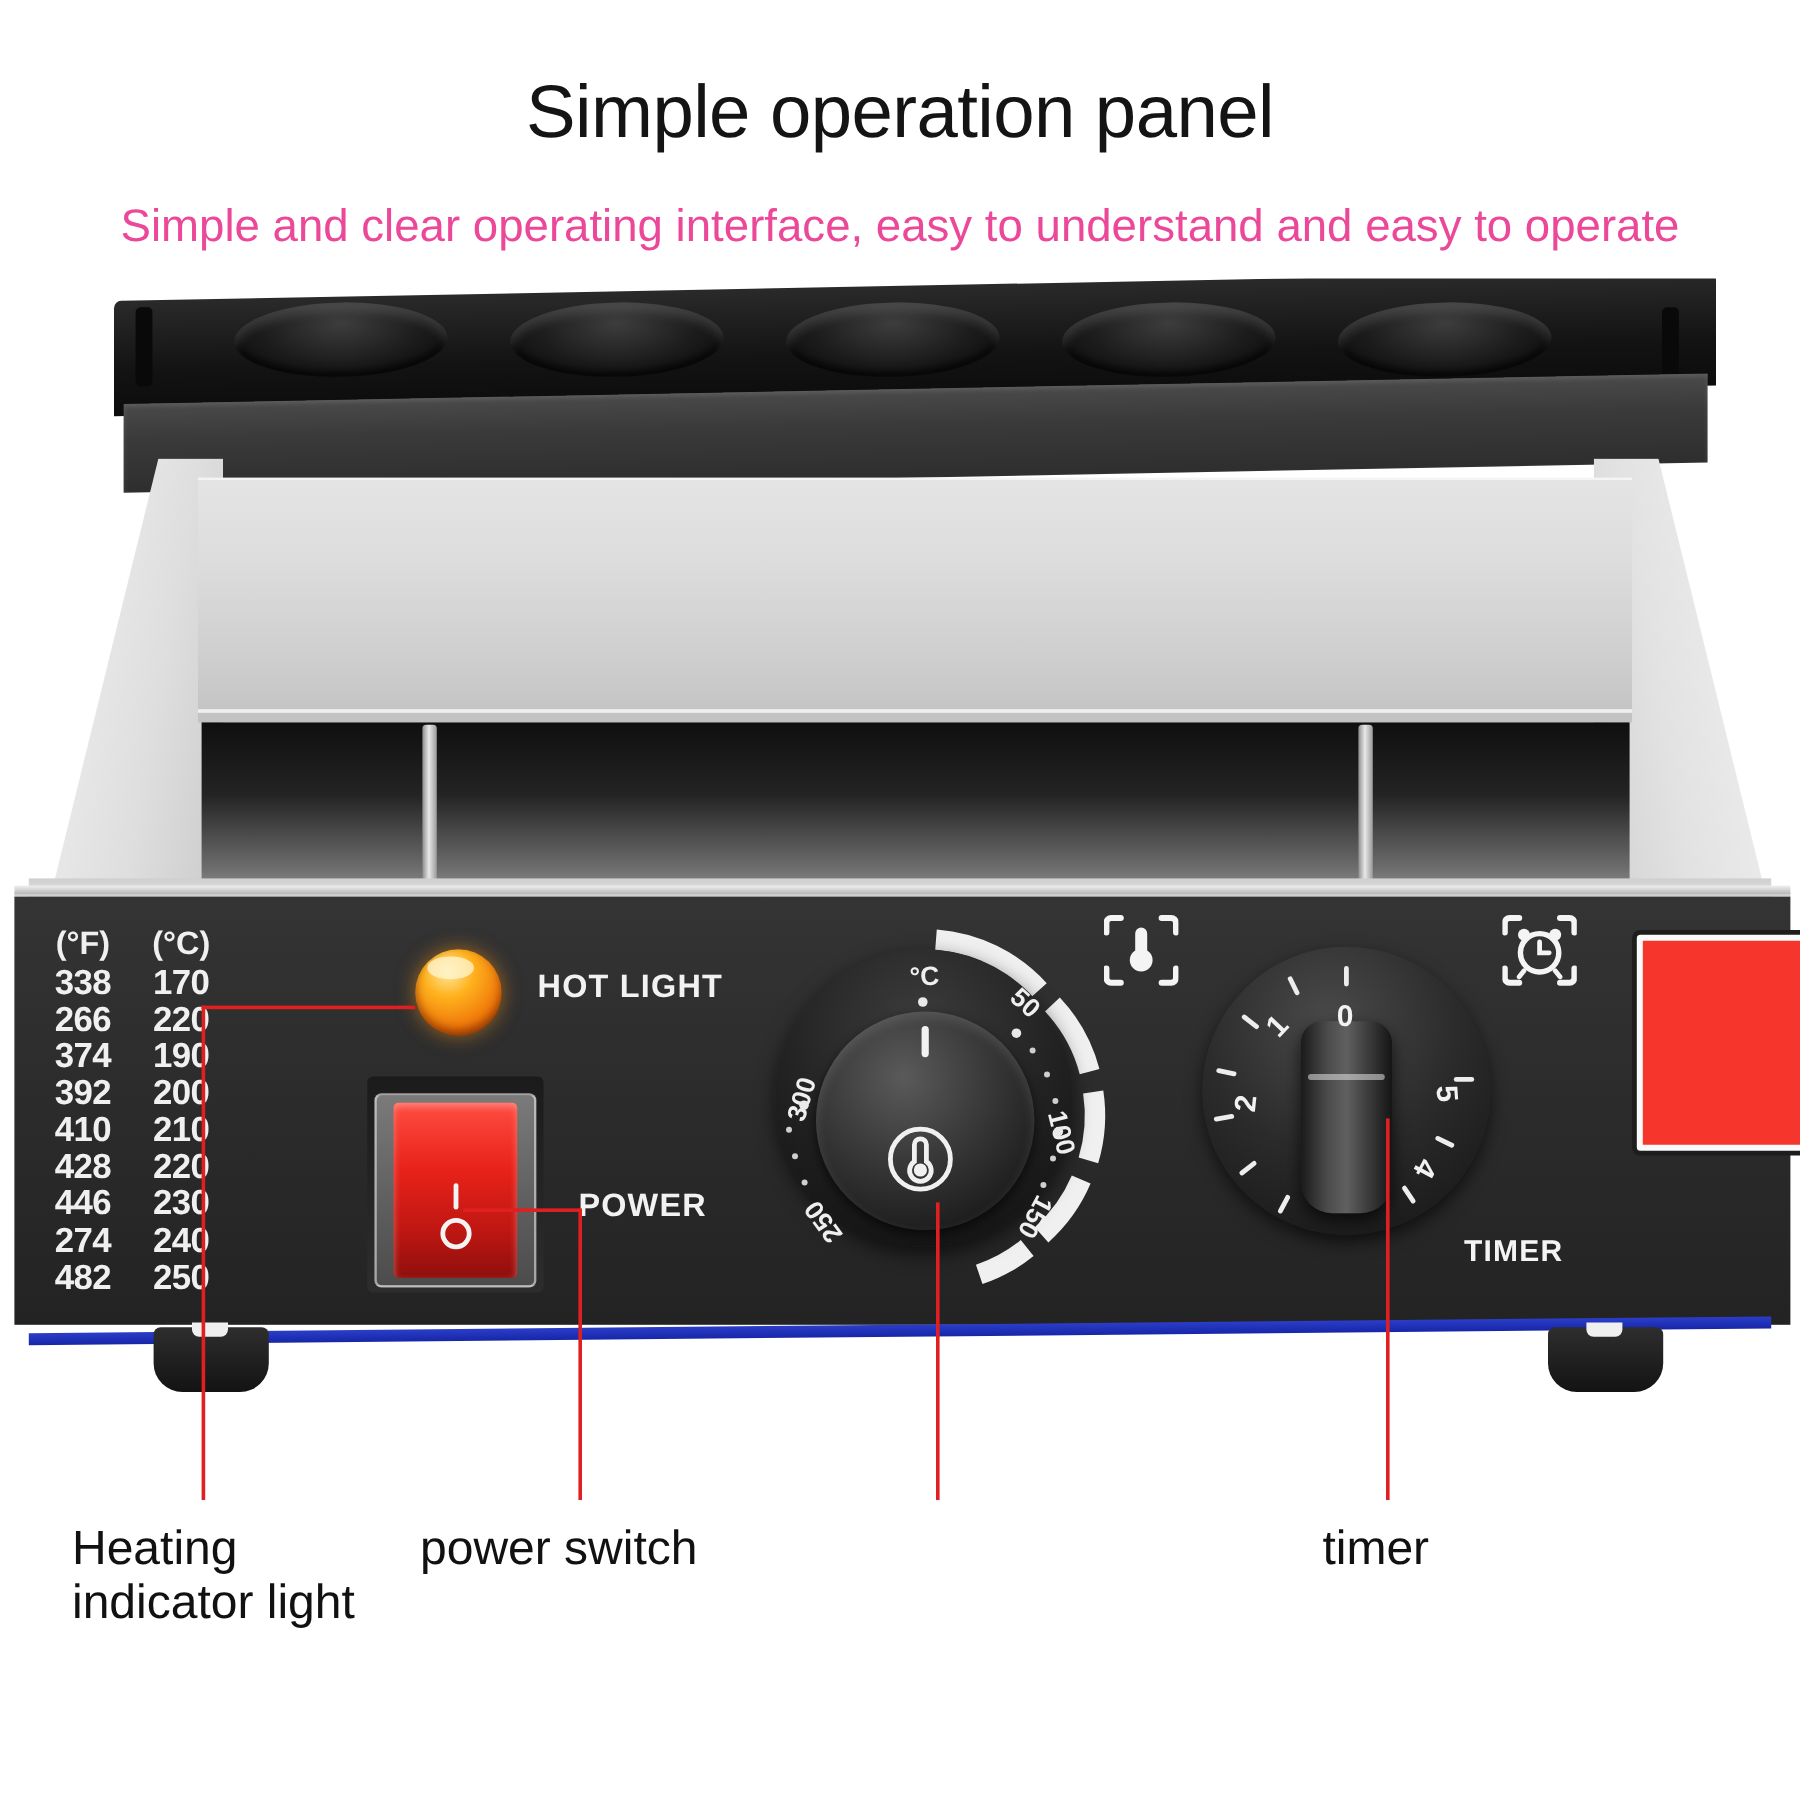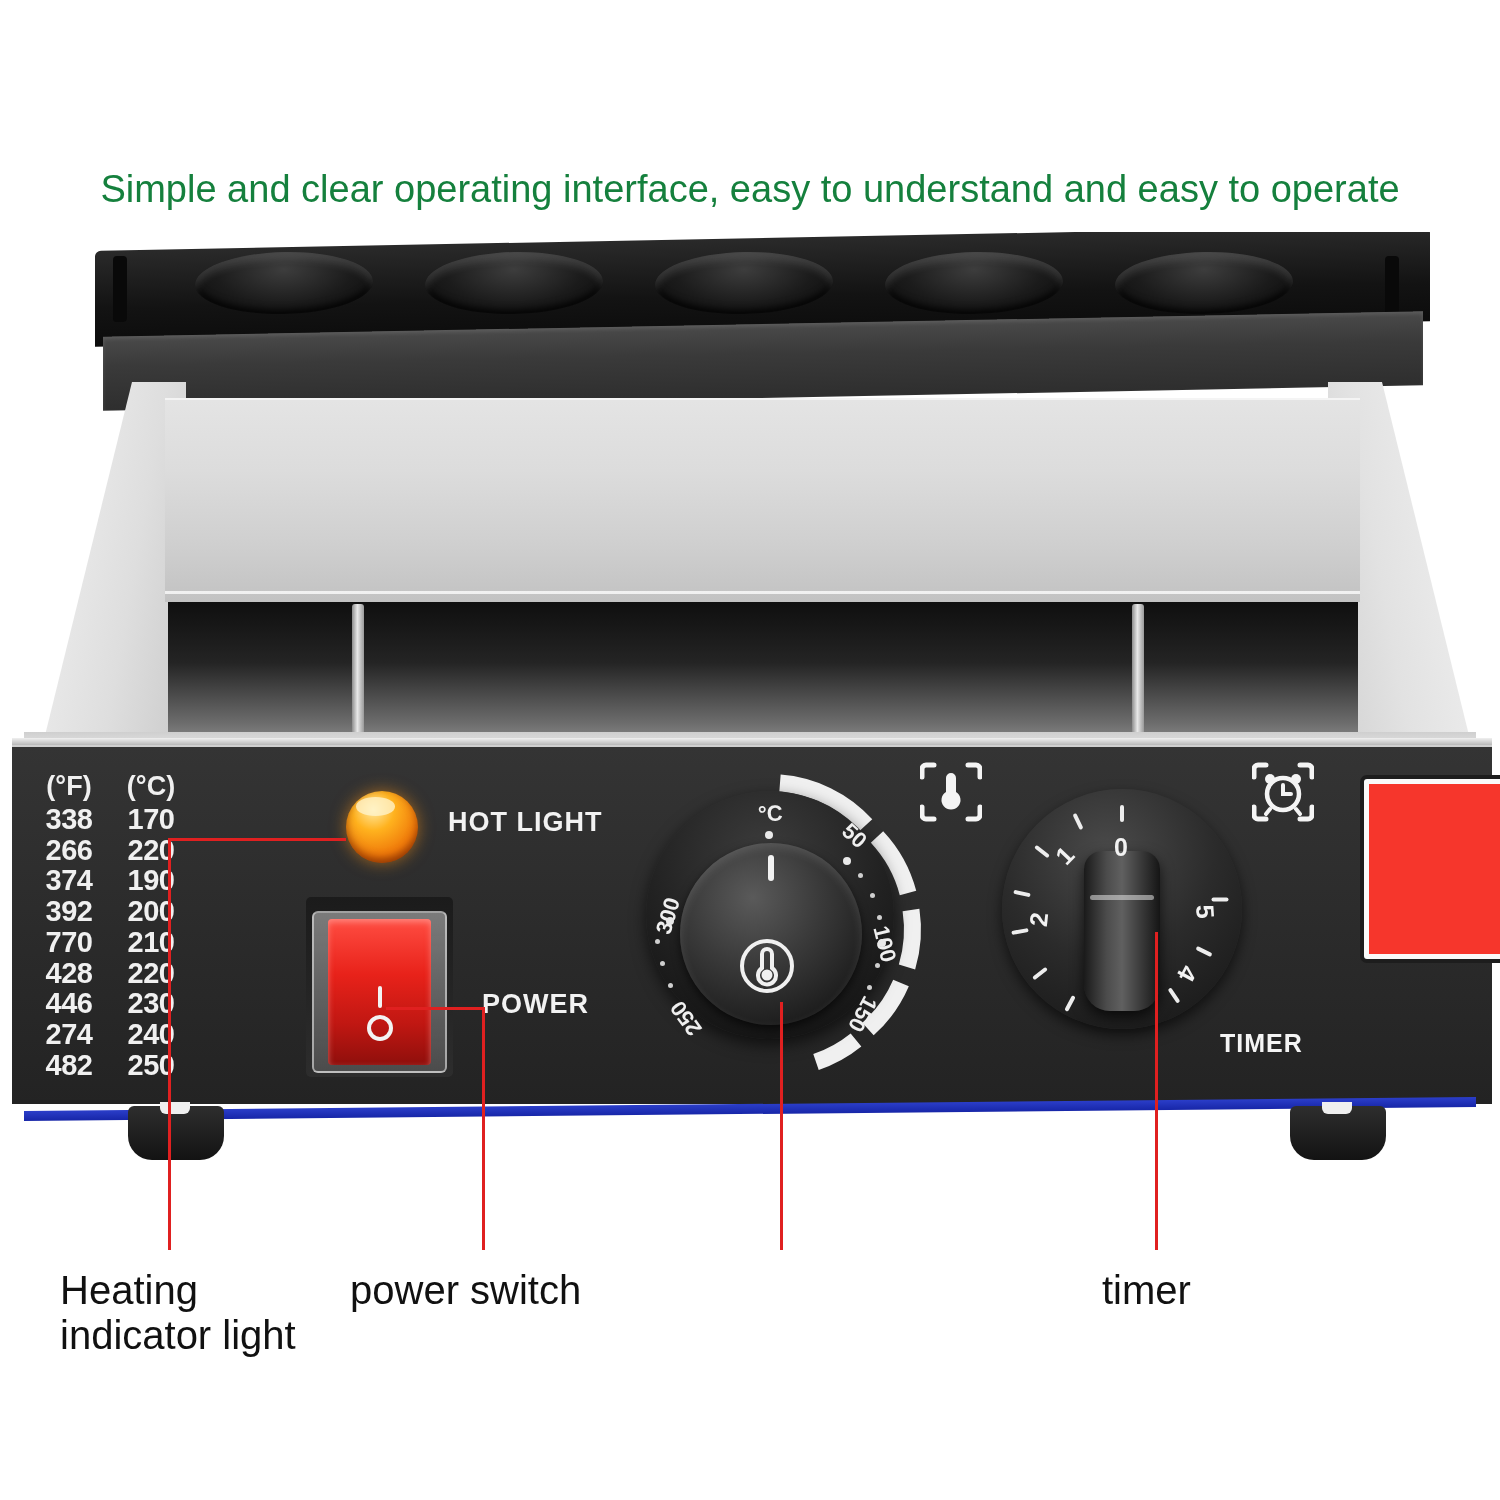--- a/index.html
+++ b/index.html
@@ -12,21 +12,21 @@
   #root { position: relative; width: 1500px; height: 1500px; background:#fff; }
 
   
   .title {
     position:absolute; left:0; top:58px; width:1500px;
     text-align:center; font-size:62px; font-weight:400; color:#141414;
     letter-spacing:-0.5px;
   }
   .subtitle {
     position:absolute; left:0; top:168px; width:1500px;
-    text-align:center; font-size:38px; font-weight:400; color:#15803d;
+    text-align:center; font-size:38px; font-weight:400; color:#ec4899;
   }
 
   
   .photo {
     position:absolute; left:0; top:232px; width:1500px; height:960px;
     background:#ffffff; overflow:hidden;
   }
 
   
   .plate-wrap{ position:absolute; left:95px; top:6px; width:1335px; height:160px; }
@@ -243,20 +243,21 @@
   .note{
     position:absolute; color:#111; font-size:40px; line-height:1.12;
     font-weight:400; white-space:pre-line;
   }
 </style>
 </head>
 <body>
 
 <div id="root">
 
+  <div class="title">Simple operation panel</div>
   <div class="subtitle">Simple and clear operating interface, easy to understand and easy to operate</div>
 
   <div class="photo">
 
     <div class="plate-wrap">
       <div class="plate-top"></div>
       <div class="plate-rail"></div>
       <div class="plate-rail r"></div>
       <div class="mold" style="left:100px"></div>
       <div class="mold" style="left:330px"></div>
@@ -291,21 +292,21 @@
           </div>
         <div class="conv-row">
             <span>374</span>
             <span>190</span>
           </div>
         <div class="conv-row">
             <span>392</span>
             <span>200</span>
           </div>
         <div class="conv-row">
-            <span>770</span>
+            <span>410</span>
             <span>210</span>
           </div>
         <div class="conv-row">
             <span>428</span>
             <span>220</span>
           </div>
         <div class="conv-row">
             <span>446</span>
             <span>230</span>
           </div>

